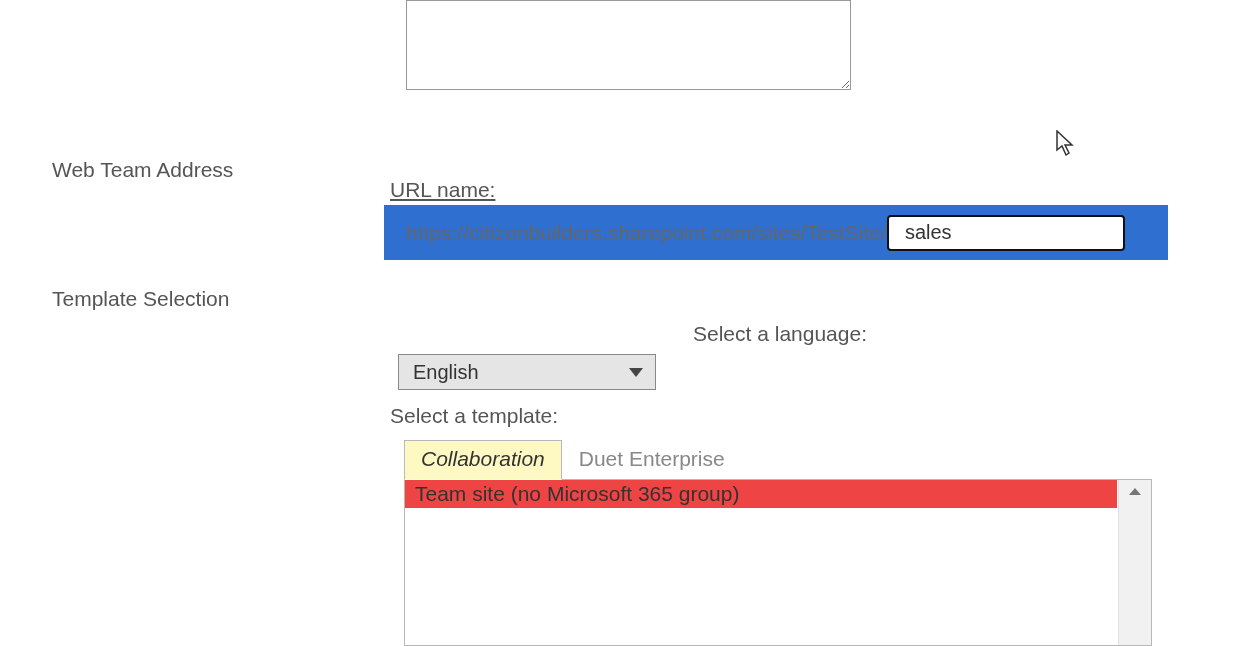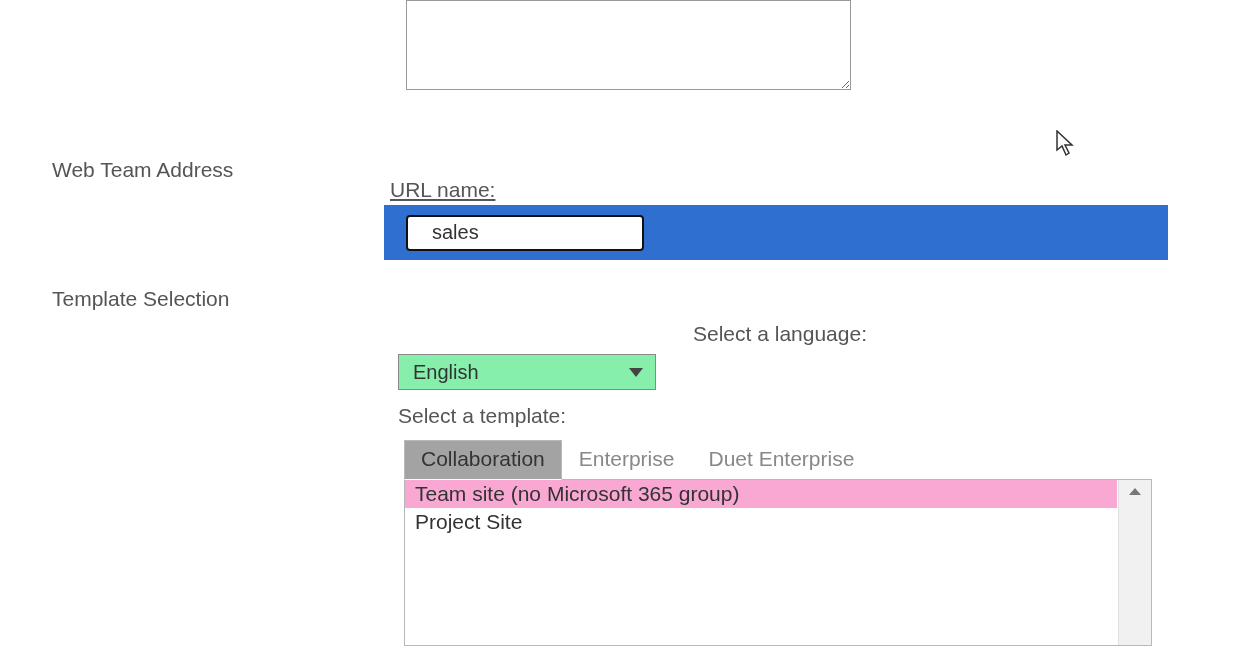--- a/index.html
+++ b/index.html
@@ -75,21 +75,21 @@
       font-weight: 400;
       white-space: nowrap;
     }
     .url-input {
       margin-left: 0px;
       height: 36px;
       width: 238px;
       border: 2px solid #111;
       border-radius: 4px;
       font-size: 20px;
-      padding: 2px 24px;
+      padding: 2px 16px;
       background: #fff;
       color: #333;
     }
     
     .label-templatesel {
       top: 287px;
     }
     .label-selectlang {
       top: 322px;
       text-align: center;
@@ -98,38 +98,37 @@
       position: absolute;
       left: 398px;
       top: 354px;
       width: 258px;
       height: 36px;
       border: 1px solid #888;
       display: flex;
       align-items: center;
       padding: 0 10px 0 14px;
       justify-content: space-between;
-      background: #86efac;
+      background: #e5e5e5;
     }
     .lang-select-text {
       color: #333;
       font-size: 20px;
       font-weight: 400;
     }
     .chevron-down {
       width: 0;
       height: 0;
       border-left: 7px solid transparent;
       border-right: 7px solid transparent;
       border-top: 9px solid #444;
       margin-right: 2px;
     }
     .label-selecttemplate {
       top: 404px;
-      margin-left: 8px;
     }
     
     .tabs-wrap {
       position: absolute;
       left: 404px;
       top: 438px;
       display: flex;
       align-items: flex-end;
       height: 42px;
     }
@@ -138,22 +137,23 @@
       font-size: 21px;
       font-weight: 400;
       color: #888;
       border: 1px solid transparent;
       cursor: pointer;
     }
     .tab.active {
       color: #333;
       border: 1px solid #b8b8b8;
       border-bottom: 1px solid #fff;
-      background: #a3a3a3;
+      background: #fef9c3;
       z-index: 2;
+      font-style: italic;
     }
     
     .template-listbox {
       position: absolute;
       left: 404px;
       top: 479px;
       width: 748px;
       height: 167px;
       border: 1px solid #b8b8b8;
       background: #fff;
@@ -167,21 +167,21 @@
       bottom: 0;
     }
     .template-item {
       padding: 2px 10px 2px 10px;
       font-size: 21px;
       color: #333;
       font-weight: 400;
       cursor: pointer;
     }
     .template-item.selected {
-      background: #f9a8d4;
+      background: #ef4444;
     }
     .scrollbar-track {
       position: absolute;
       right: 0;
       top: 0;
       width: 33px;
       height: 100%;
       background: #f1f1f1;
       border-left: 1px solid #e0e0e0;
     }
@@ -209,44 +209,43 @@
 </head>
 <body>
 
 <textarea class="desc-textarea" style=""></textarea>
 
 <div class="left-col section-label label-websiteaddr" style="position:absolute;">Web Team Address</div>
 
 <div class="right-col field-label label-urlname" style="position:absolute;">URL name:</div>
 
 <div class="url-highlight-box">
+  <span class="url-prefix">https://citizenbuilders.sharepoint.com/sites/TestSite/</span>
   <input type="text" class="url-input" value="sales" style="">
 </div>
 
 <div class="left-col section-label label-templatesel" style="position:absolute;">Template Selection</div>
 
 <div class="right-col field-label label-selectlang" style="position:absolute;">Select a language:</div>
 
 <div class="lang-select-wrap">
   <span class="lang-select-text">English</span>
   <span class="chevron-down"></span>
 </div>
 
 <div class="right-col field-label label-selecttemplate" style="position:absolute;">Select a template:</div>
 
 <div class="tabs-wrap">
   <div class="tab active">Collaboration</div>
-  <div class="tab">Enterprise</div>
   <div class="tab">Duet Enterprise</div>
 </div>
 
 <div class="template-listbox">
   <div class="template-list-inner">
     <div class="template-item selected">Team site (no Microsoft 365 group)</div>
-    <div class="template-item">Project Site</div>
   </div>
   <div class="scrollbar-track">
     <div class="scroll-arrow-up"></div>
   </div>
 </div>
 
 <svg class="cursor-icon" viewBox="0 0 20 28">
   <path d="M1 1 L1 20 L6 16 L10 25 L13 23 L9 15 L16 15 Z" fill="#ffffff" stroke="#333" stroke-width="1.5"></path>
 </svg>
 

